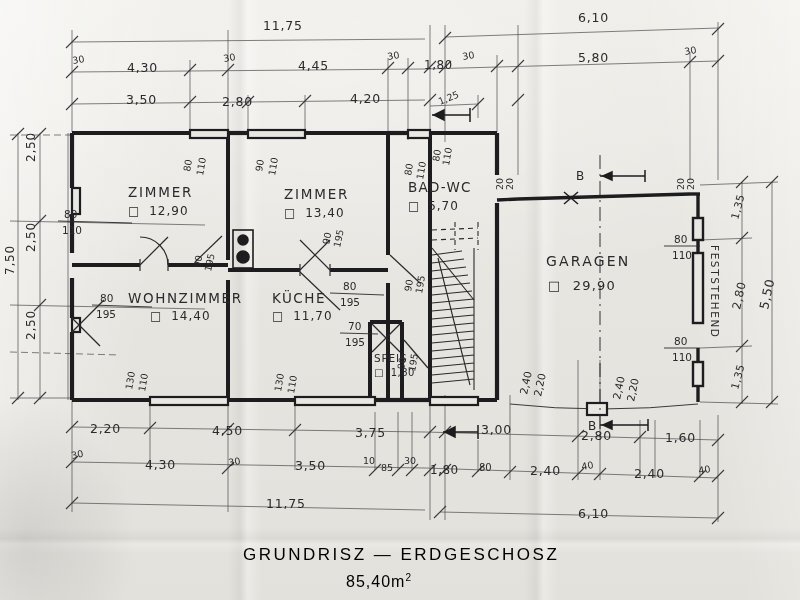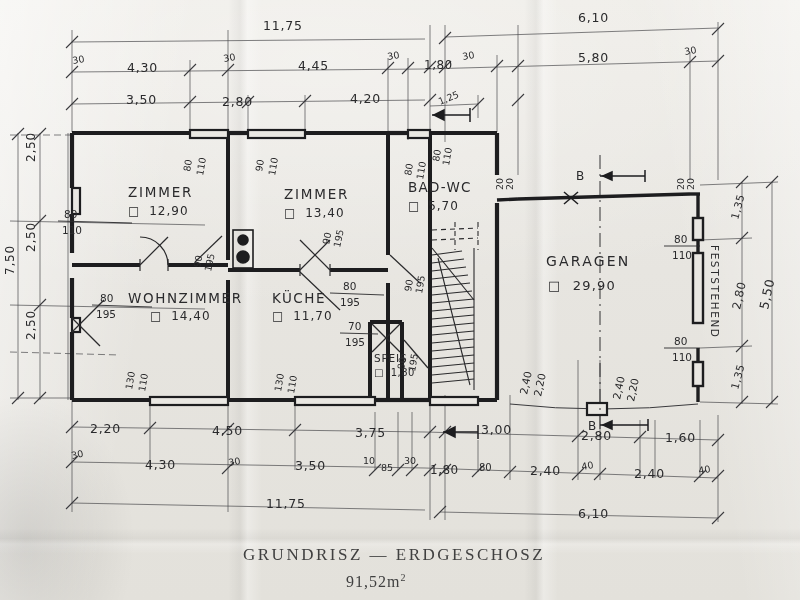--- a/index.html
+++ b/index.html
@@ -50,22 +50,22 @@
     background: radial-gradient(60% 70% at 10% 80%, rgba(0,0,0,0.10), rgba(0,0,0,0) 70%);
     pointer-events: none;
   }
   #plan-svg { position: absolute; left:0; top:0; }
   .hand {
     font-family: "DejaVu Sans", sans-serif;
     fill: #2a2a2c;
   }
   .title-text {
     position: absolute;
-    font-family: Liberation Serif, serif;
-    color: #404040;
+    font-family: Liberation Sans, sans-serif;
+    color: #000000;
     letter-spacing: 2.5px;
     white-space: nowrap;
   }
   #plan-title {
     left: 243px; top: 545px;
     font-size: 17px;
   }
   #plan-area {
     left: 346px; top: 572px;
     font-size: 16px;
@@ -608,16 +608,16 @@
         <text x="0" y="0" font-size="10.5" transform="translate(620,400) rotate(-78)">2,40</text>
         <text x="0" y="0" font-size="10.5" transform="translate(634,402) rotate(-78)">2,20</text>
       </g>
     </g>
 
   </svg>
 
   <div class="title-text" id="plan-title">GRUNDRISZ — ERDGESCHOSZ</div>
 
   <div class="title-text" id="plan-area">
-    <span>91,52</span><span>m</span><sup>2</sup>
+    <span>85,40</span><span>m</span><sup>2</sup>
   </div>
 
 </div>
 
 </body></html>

